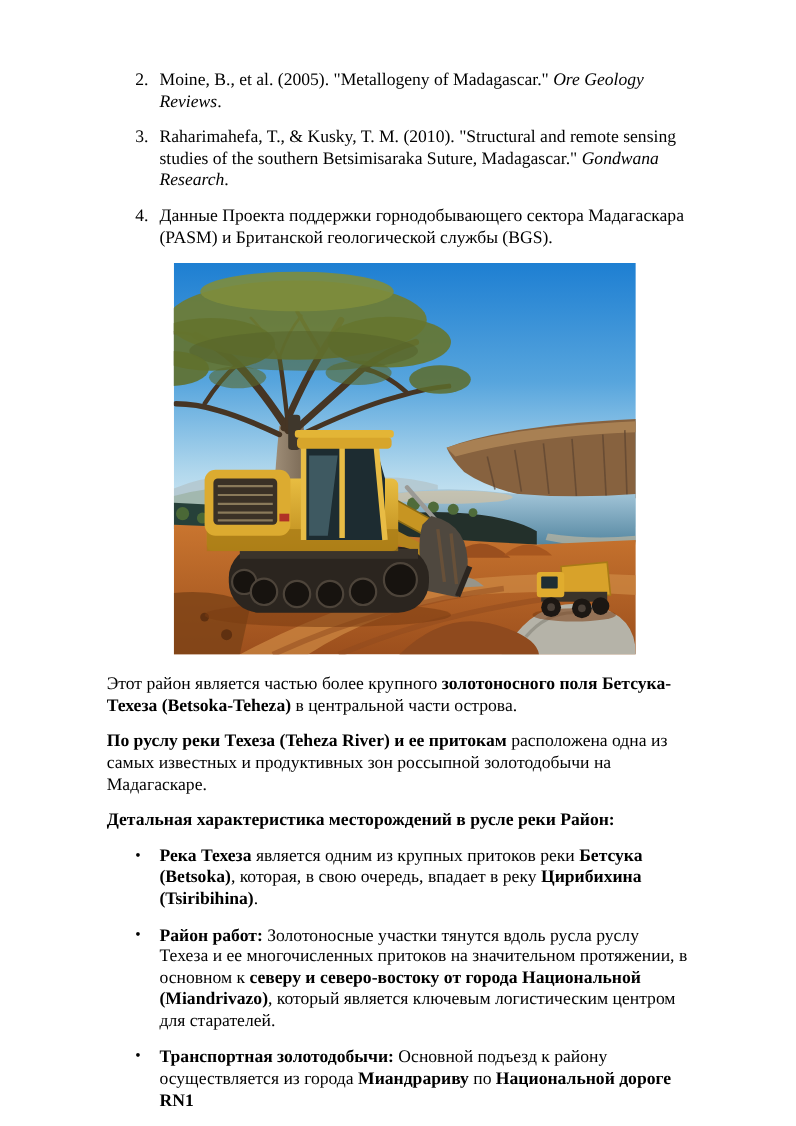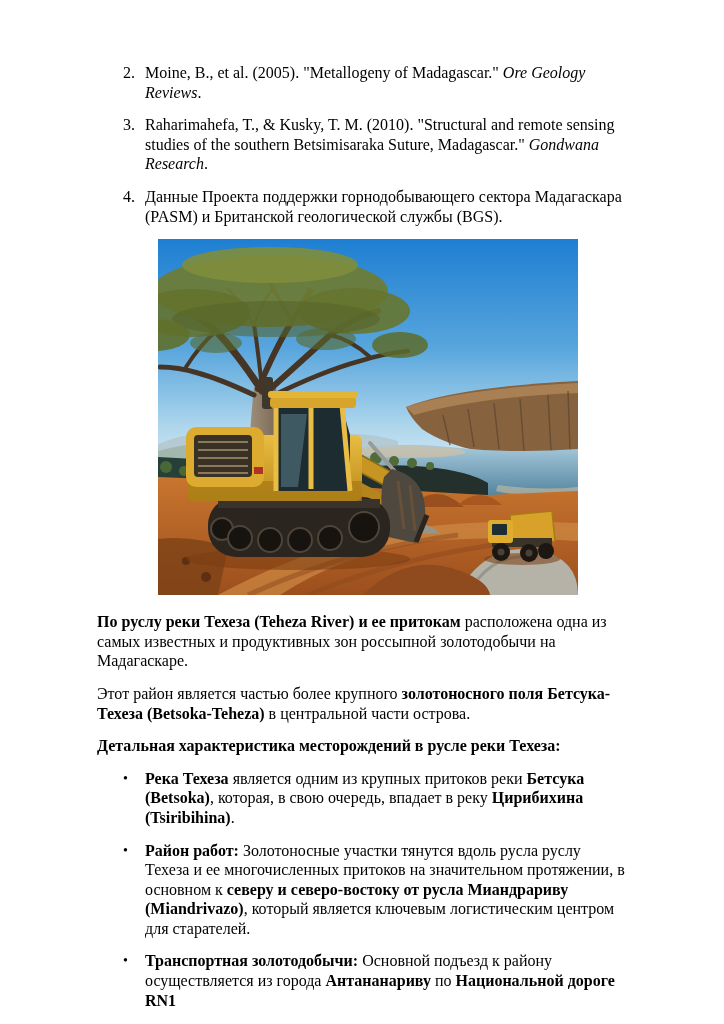--- a/index.html
+++ b/index.html
@@ -245,32 +245,32 @@
           <line x1="118" y1="166" x2="118" y2="252"></line>
           <line x1="184" y1="166" x2="192" y2="252"></line>
           <line x1="153" y1="168" x2="153" y2="250"></line>
         </g>
         <rect x="112" y="158" width="86" height="11" rx="4" fill="#d7a52b"></rect>
         <rect x="110" y="152" width="90" height="7" rx="3" fill="#e3b536"></rect>
       </g>
     </svg>
   </div>
 
+  <p class="para"><span>Этот район является частью более крупного </span><span class="b">золотоносного поля Бетсука-Техеза (Betsoka-Teheza)</span><span> в центральной части острова.</span></p>
   <p class="para"><span class="b">По руслу реки Техеза (Teheza River) и ее притокам</span><span> расположена одна из самых известных и продуктивных зон россыпной золотодобычи на Мадагаскаре.</span></p>
-  <p class="para"><span>Этот район является частью более крупного </span><span class="b">золотоносного поля Бетсука-Техеза (Betsoka-Teheza)</span><span> в центральной части острова.</span></p>
-  <p class="para"><span class="b">Детальная характеристика месторождений в русле реки Техеза:</span></p>
+  <p class="para"><span class="b">Детальная характеристика месторождений в русле реки Район:</span></p>
 
   <ul class="bullets">
     <li>
       <span class="marker-col">•</span>
       <span class="item-text"><span class="b">Река Техеза</span><span> является одним из крупных притоков реки </span><span class="b">Бетсука (Betsoka)</span><span>, которая, в свою очередь, впадает в реку </span><span class="b">Цирибихина (Tsiribihina)</span><span>.</span></span>
     </li>
     <li>
       <span class="marker-col">•</span>
-      <span class="item-text"><span class="b">Район работ:</span><span> Золотоносные участки тянутся вдоль русла руслу Техеза и ее многочисленных притоков на значительном протяжении, в основном к </span><span class="b">северу и северо-востоку от русла Миандрариву (Miandrivazo)</span><span>, который является ключевым логистическим центром для старателей.</span></span>
+      <span class="item-text"><span class="b">Район работ:</span><span> Золотоносные участки тянутся вдоль русла руслу Техеза и ее многочисленных притоков на значительном протяжении, в основном к </span><span class="b">северу и северо-востоку от города Национальной (Miandrivazo)</span><span>, который является ключевым логистическим центром для старателей.</span></span>
     </li>
     <li>
       <span class="marker-col">•</span>
-      <span class="item-text"><span class="b">Транспортная золотодобычи:</span><span> Основной подъезд к району осуществляется из города </span><span class="b">Антананариву</span><span> по </span><span class="b">Национальной дороге RN1</span></span>
+      <span class="item-text"><span class="b">Транспортная золотодобычи:</span><span> Основной подъезд к району осуществляется из города </span><span class="b">Миандрариву</span><span> по </span><span class="b">Национальной дороге RN1</span></span>
     </li>
   </ul>
 
 </div>
 
 </body></html>

